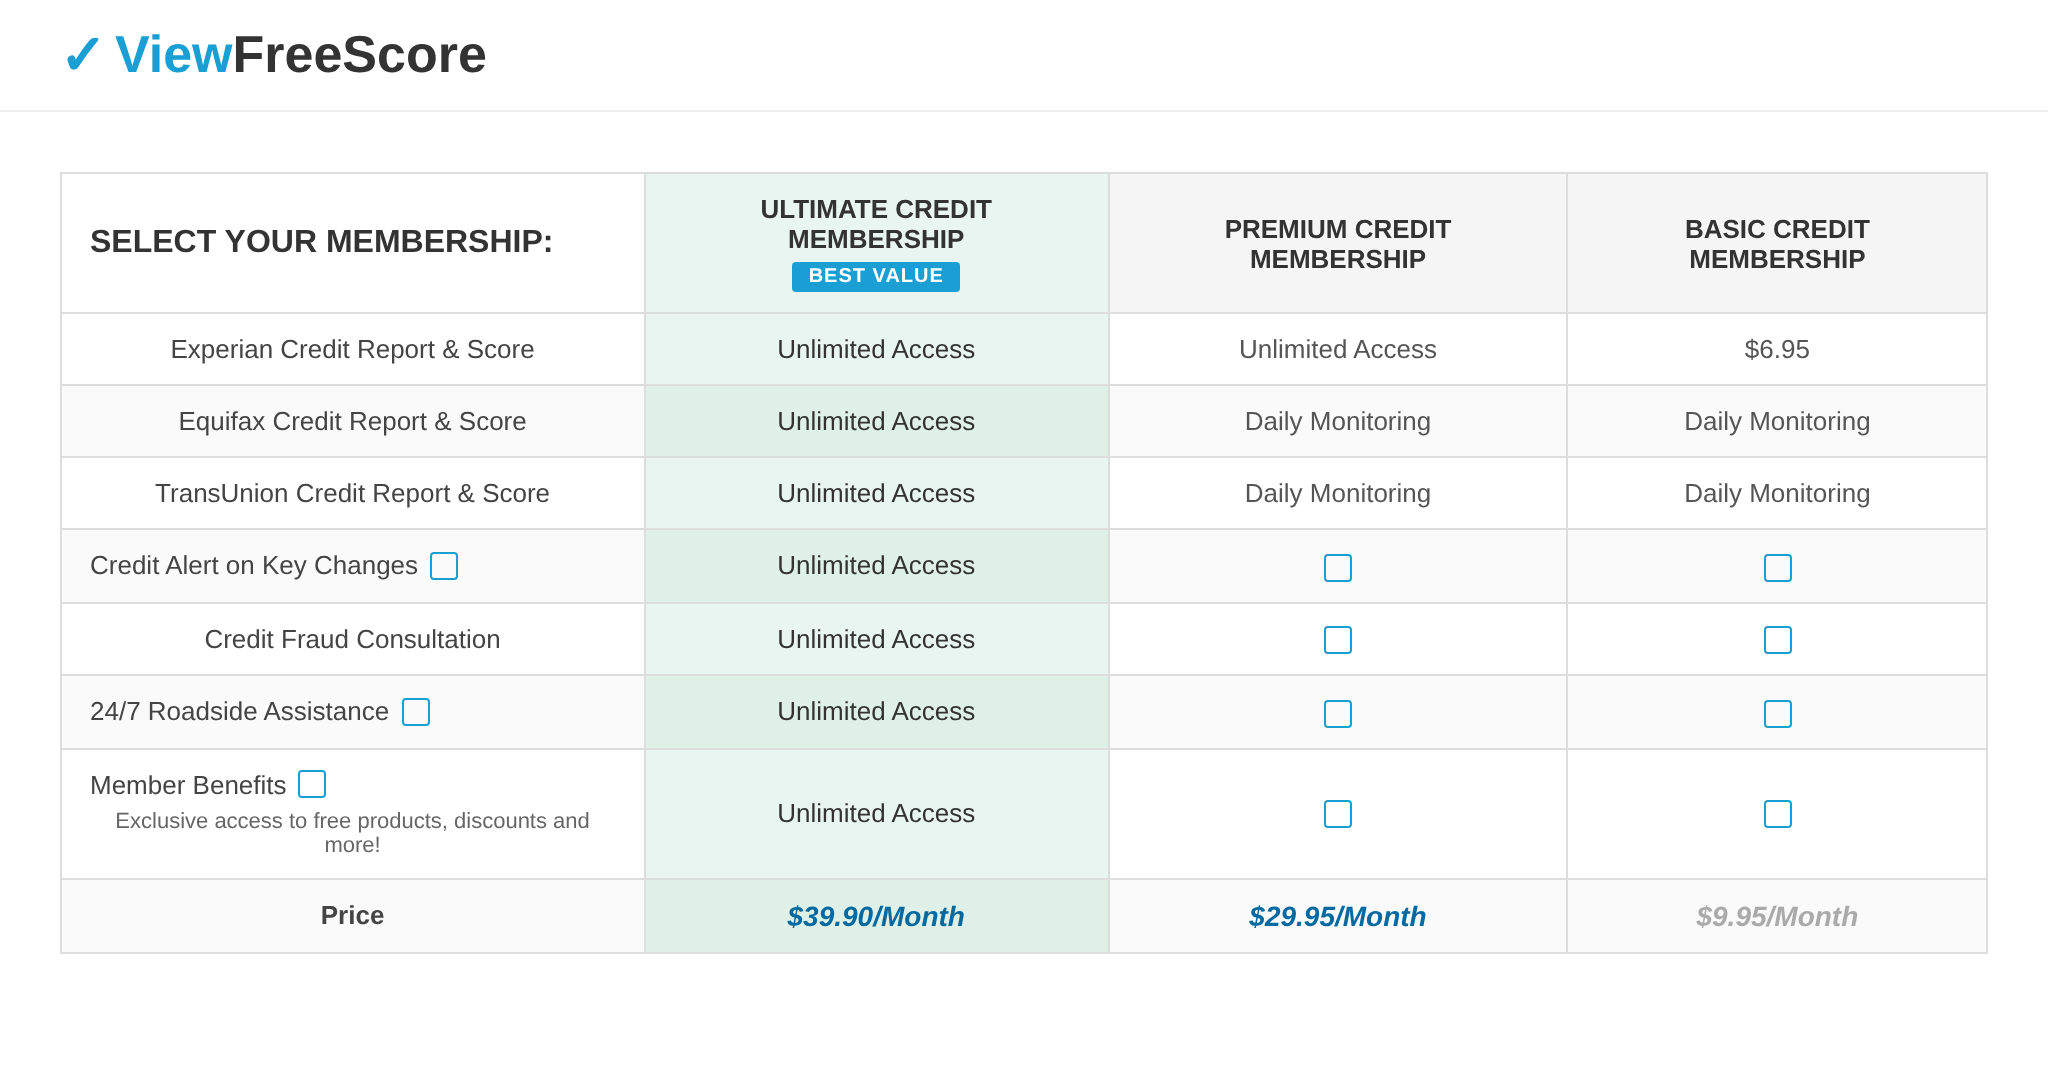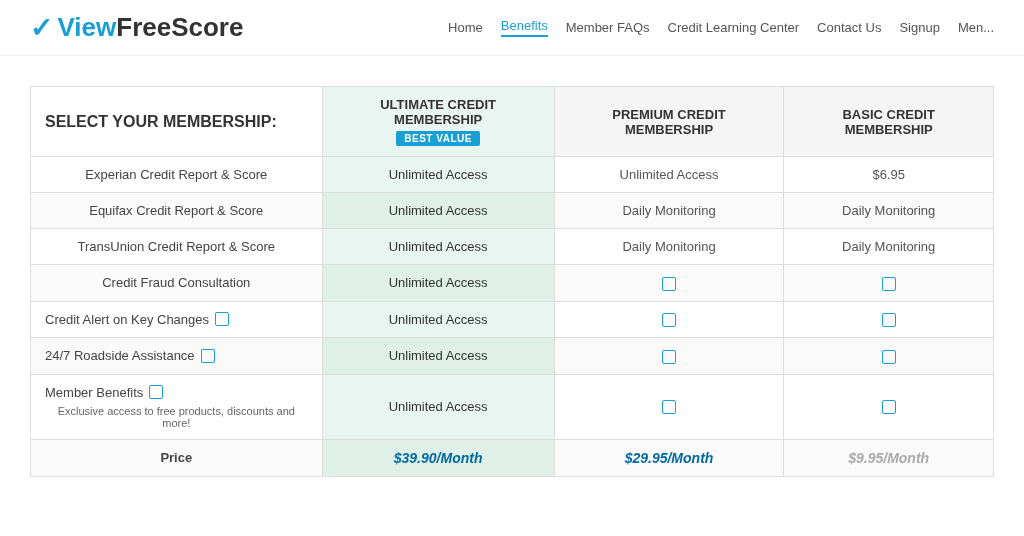--- a/index.html
+++ b/index.html
@@ -174,29 +174,20 @@
 </head>
 <body>
 
 <div class="header">
   <div class="logo">
     <span class="logo-icon">✓</span>
     <span class="logo-text">
       <span style="color:#1a9fd4">View</span>FreeScore
     </span>
   </div>
-  <nav class="nav">
-    <a href="#">Home</a>
-    <a href="#" class="active">Benefits</a>
-    <a href="#">Member FAQs</a>
-    <a href="#">Credit Learning Center</a>
-    <a href="#">Contact Us</a>
-    <a href="#">Signup</a>
-    <a href="#">Men...</a>
-  </nav>
 </div>
 
 <div class="main">
   <table class="membership-table">
     <thead>
       <tr>
         <th>
           <span>SELECT YOUR MEMBERSHIP:</span>
         </th>
         <th class="col-ultimate">
@@ -226,32 +217,32 @@
           <td class="regular-cell">Daily Monitoring</td>
           <td class="regular-cell">Daily Monitoring</td>
         </tr>
         <tr>
           <td>TransUnion Credit Report &amp; Score</td>
           <td class="ultimate-cell">Unlimited Access</td>
           <td class="regular-cell">Daily Monitoring</td>
           <td class="regular-cell">Daily Monitoring</td>
         </tr>
         <tr>
-          <td>Credit Fraud Consultation</td>
-          <td class="ultimate-cell">Unlimited Access</td>
-          <td class="regular-cell"><span class="checkbox-icon"></span></td>
-          <td class="regular-cell"><span class="checkbox-icon"></span></td>
-        </tr>
-        <tr>
           <td>
             <div class="row-label-with-icon">
               <span>Credit Alert on Key Changes</span>
               <span class="checkbox-icon"></span>
             </div>
           </td>
+          <td class="ultimate-cell">Unlimited Access</td>
+          <td class="regular-cell"><span class="checkbox-icon"></span></td>
+          <td class="regular-cell"><span class="checkbox-icon"></span></td>
+        </tr>
+        <tr>
+          <td>Credit Fraud Consultation</td>
           <td class="ultimate-cell">Unlimited Access</td>
           <td class="regular-cell"><span class="checkbox-icon"></span></td>
           <td class="regular-cell"><span class="checkbox-icon"></span></td>
         </tr>
         <tr>
           <td>
             <div class="row-label-with-icon">
               <span>24/7 Roadside Assistance</span>
               <span class="checkbox-icon"></span>
             </div>

